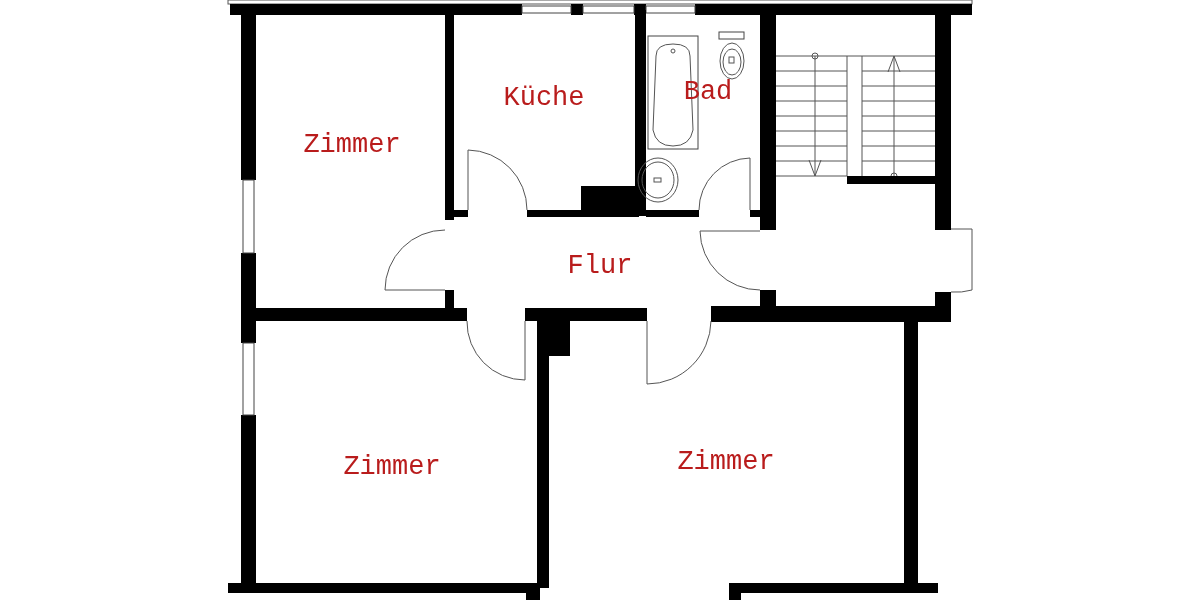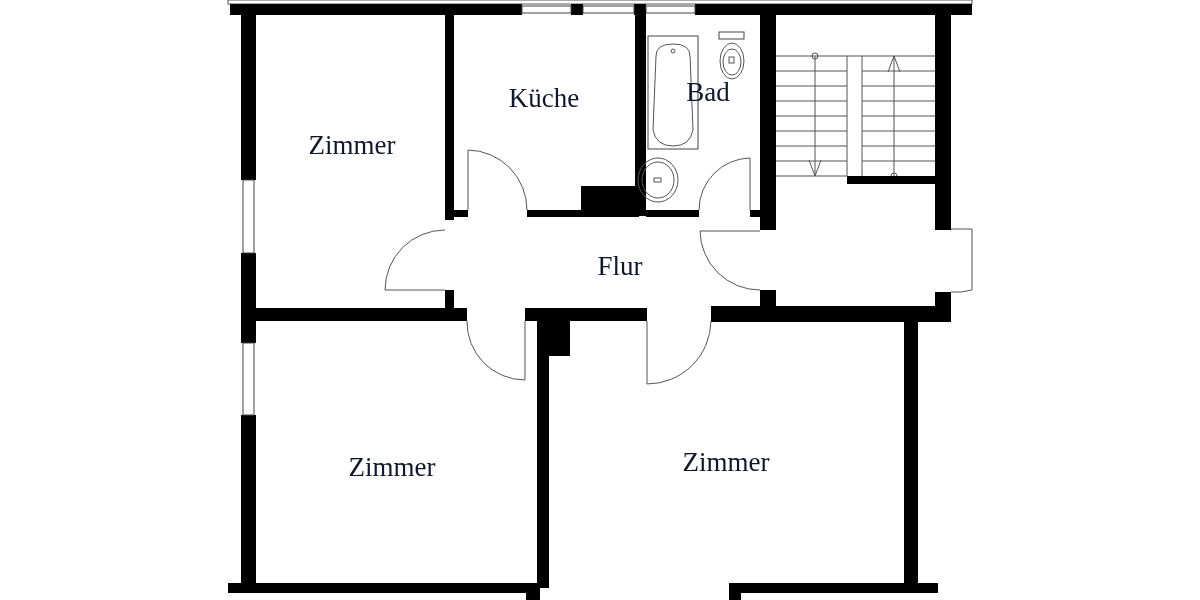--- a/index.html
+++ b/index.html
@@ -3,23 +3,23 @@
   <meta charset="utf-8">
   <style>
     html, body { margin: 0; padding: 0; background: #ffffff; }
     body { width: 1200px; height: 600px; overflow: hidden; position: relative; }
     #plan { position: absolute; left: 0; top: 0; }
     .wall { fill: #000000; }
     .thin { fill: none; stroke: #555555; stroke-width: 1; }
     .fix { fill: #ffffff; stroke: #444444; stroke-width: 1; }
     .label {
       position: absolute;
-      font-family: Liberation Serif, serif;
+      font-family: Liberation Mono, monospace;
       font-size: 27px;
-      color: #0f172a;
+      color: #b91c1c;
       white-space: nowrap;
       transform: translate(-50%, -50%);
       text-align: center;
     }
   </style>
 </head>
 <body>
 
 <svg id="plan" width="1200" height="600" viewBox="0 0 1200 600" xmlns="http://www.w3.org/2000/svg">
 
@@ -158,15 +158,15 @@
       <path class="thin" d="M891 176 A3 3 0 0 1 897 176"></path>
       <line class="thin" x1="894" y1="176" x2="894" y2="56"></line>
       <polyline class="thin" points="888,72 894,56 900,72"></polyline>
     </g>
   </g>
 </svg>
 
 <div class="label" style="left:352px; top:145px;">Zimmer</div>
 <div class="label" style="left:544px; top:98px;">Küche</div>
 <div class="label" style="left:708px; top:92px;">Bad</div>
-<div class="label" style="left:600px; top:266px;margin-left:20px;">Flur</div>
+<div class="label" style="left:600px; top:266px;">Flur</div>
 <div class="label" style="left:392px; top:467px;">Zimmer</div>
 <div class="label" style="left:726px; top:462px;">Zimmer</div>
 
 </body></html>

